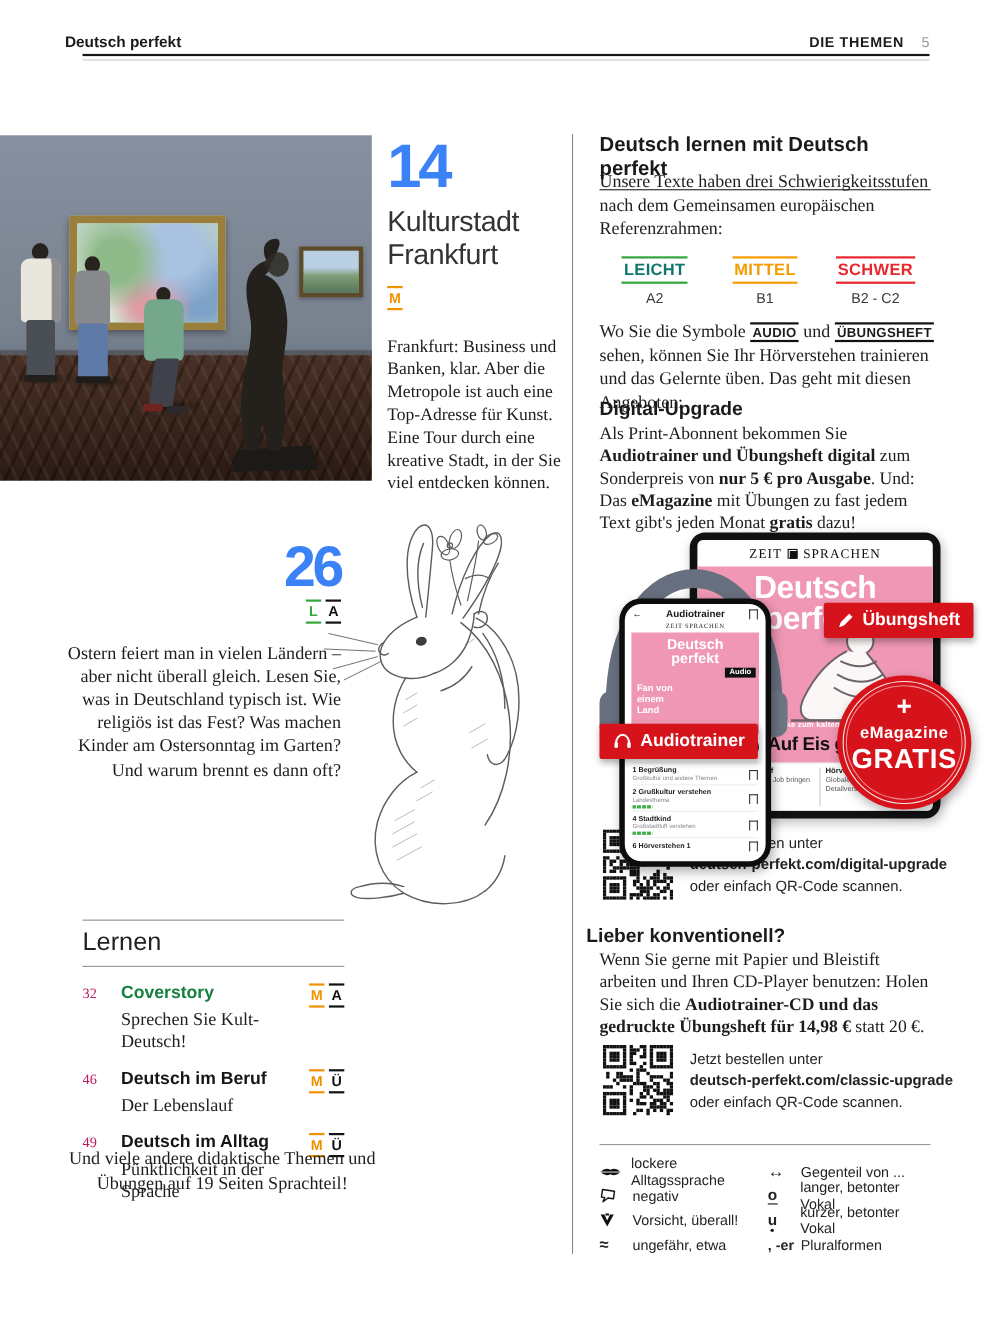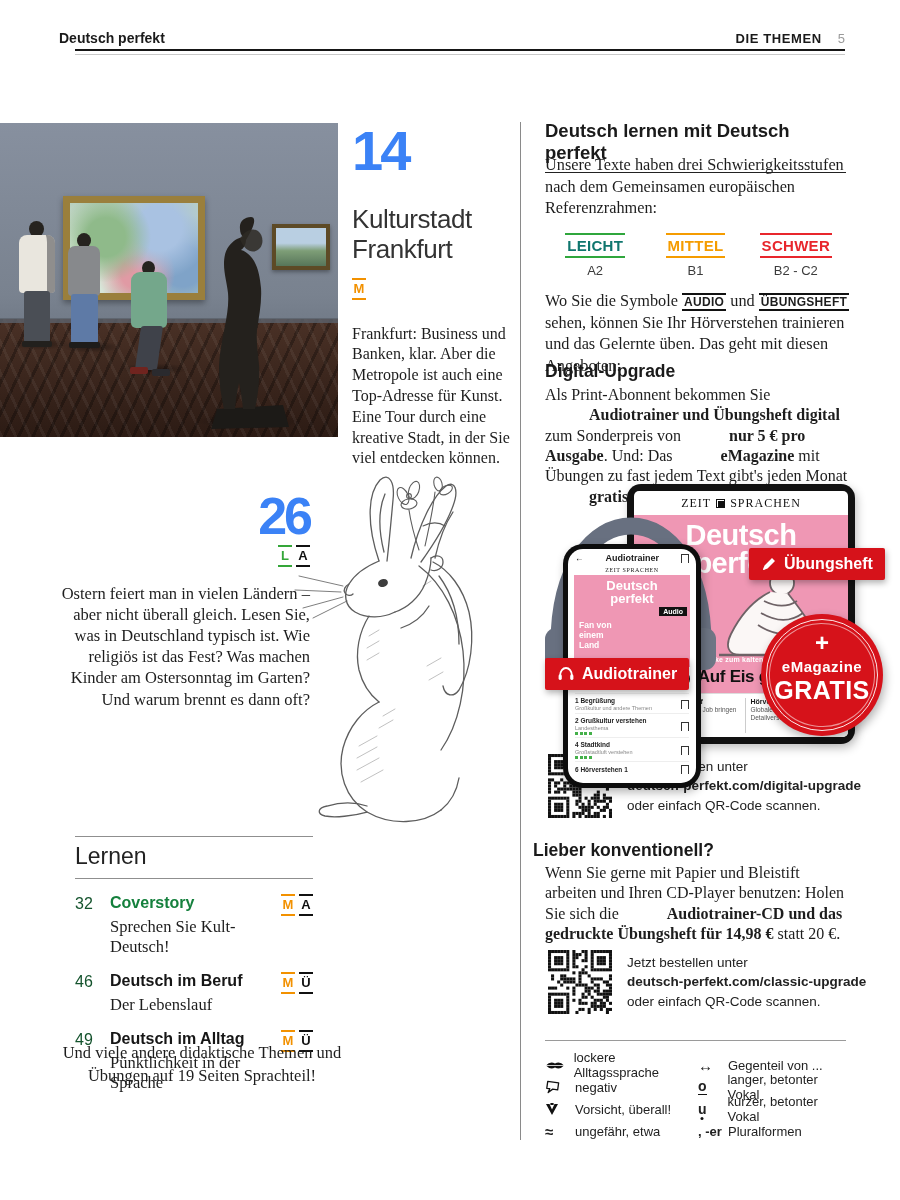--- a/index.html
+++ b/index.html
@@ -10,21 +10,21 @@
   
   .hdr-left{left:59px;top:30px;font-size:14px;font-weight:700;}
   .hdr-right{right:55px;top:31px;display:flex;align-items:baseline;gap:16px;}
   .hdr-sec{font-size:13px;font-weight:700;letter-spacing:.6px;}
   .hdr-page{font-size:13px;color:#9a9a9a;}
   .hdr-rule{left:75px;right:55px;top:49px;height:2px;background:#161616;}
   .hdr-rule2{left:75px;right:55px;top:54px;height:1px;background:#c9c9c9;}
 
   
   .serif{font-family:"Liberation Serif","DejaVu Serif",serif;color:#1d1d1d;}
-  .rb{font-weight:700;margin-left:44px;}
+  .rb{font-weight:700;}
   .sym{font-family:"Liberation Sans",sans-serif;font-weight:700;font-size:12px;
        border-top:2px solid #111;border-bottom:2px solid #111;padding:0 2px;letter-spacing:.3px;white-space:nowrap;}
   .lv{display:inline-block;font-weight:700;font-size:13px;line-height:1.05;padding:2px 1px;
       border-top:2px solid;border-bottom:2px solid;min-width:12px;text-align:center;}
   .lv-orange{color:#f29100;border-color:#f29100;}
   .lv-green{color:#35a639;border-color:#35a639;}
   .lv-black{color:#111;border-color:#111;}
 
   
   .photo{left:0;top:123px;width:338px;height:314px;overflow:hidden;
@@ -50,39 +50,39 @@
   .wall-label{position:absolute;left:160px;top:126px;width:6px;height:8px;background:#cfd4da;}
   .person{position:absolute;}
   .person .head{position:absolute;border-radius:50%;background:#26231f;}
   .person .body{position:absolute;}
   .person .legs{position:absolute;}
   .statue-shadow,.p-shadow{position:absolute;background:radial-gradient(ellipse at center, rgba(0,0,0,.4), rgba(0,0,0,0) 70%);}
 
   
   .f14{left:352px;top:124px;width:160px;}
   .big-num{font-size:56px;font-weight:800;letter-spacing:-3px;line-height:.95;color:#3b82f6;}
-  .f14 .title{font-size:26px;line-height:1.13;color:#333;margin-top:28px;letter-spacing:-.4px;}
+  .f14 .title{font-size:26px;line-height:1.13;color:#333;margin-top:10px;letter-spacing:-.4px;}
   .f14 .lvrow{margin-top:14px;}
   .f14 .body{margin-top:24px;font-size:16px;line-height:1.3;width:160px;}
 
   
   .f26{left:60px;top:492px;width:250px;text-align:right;}
   .f26 .big-num{font-size:52px;}
   .f26 .title{font-size:27px;color:#333;margin-top:2px;letter-spacing:-.4px;}
   .f26 .lvrow{margin-top:4px;display:flex;justify-content:flex-end;gap:4px;}
   .f26 .body{margin-top:16px;font-size:16.5px;line-height:1.28;width:262px;margin-left:-12px;}
 
   .rabbit{left:283px;top:466px;width:238px;height:378px;}
 
   
   .lernen{left:75px;top:836px;width:238px;}
   .lernen .rule{height:1px;background:#8f8f8f;}
   .lernen h2{margin:0;padding:6px 0 8px;font-size:23px;font-weight:400;color:#222;}
   .litem{display:flex;margin-top:15px;}
-  .litem .pg{width:35px;font-size:16px;color:#14532d;padding-top:1px;}
+  .litem .pg{width:35px;font-size:13px;color:#be185d;padding-top:1px;font-family:Liberation Serif, serif;}
   .litem .mid{flex:1;}
   .litem .t{font-size:16px;font-weight:700;color:#161616;}
   .litem .t.red{color:#15803d;}
   .litem .sub{font-size:16.5px;margin-top:5px;}
   .litem .badges{display:flex;gap:4px;align-items:flex-start;}
   .lernen-note{left:52px;top:1042px;width:300px;text-align:center;font-size:16.5px;line-height:1.38;}
 
   
   .vdiv{left:520px;top:122px;width:1px;height:1018px;background:#8a8a8a;}
   .rc-h{left:545px;top:120px;width:301px;font-size:18.5px;font-weight:700;padding-bottom:8px;border-bottom:1.5px solid #222;}

